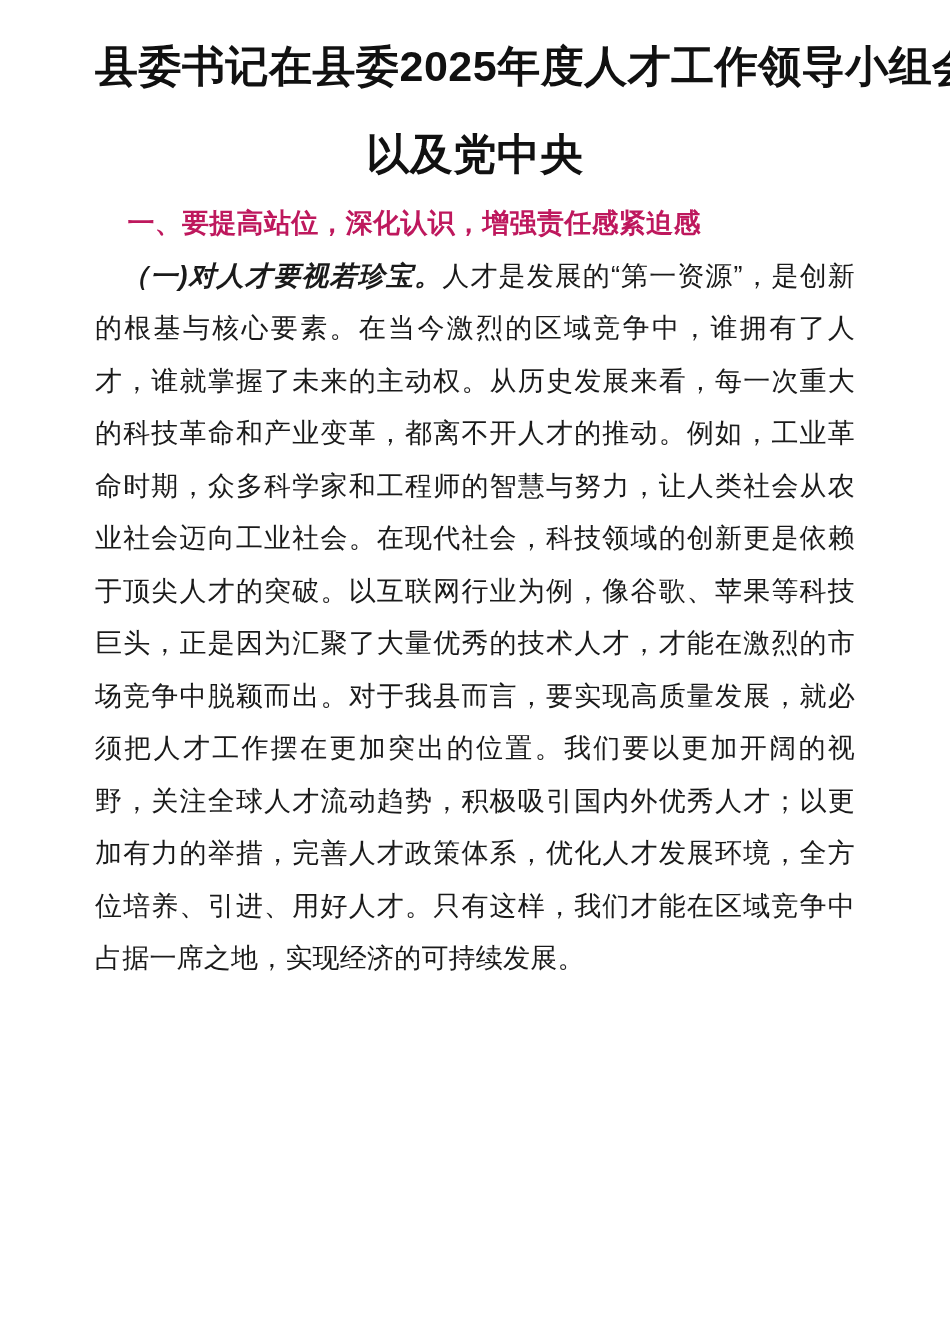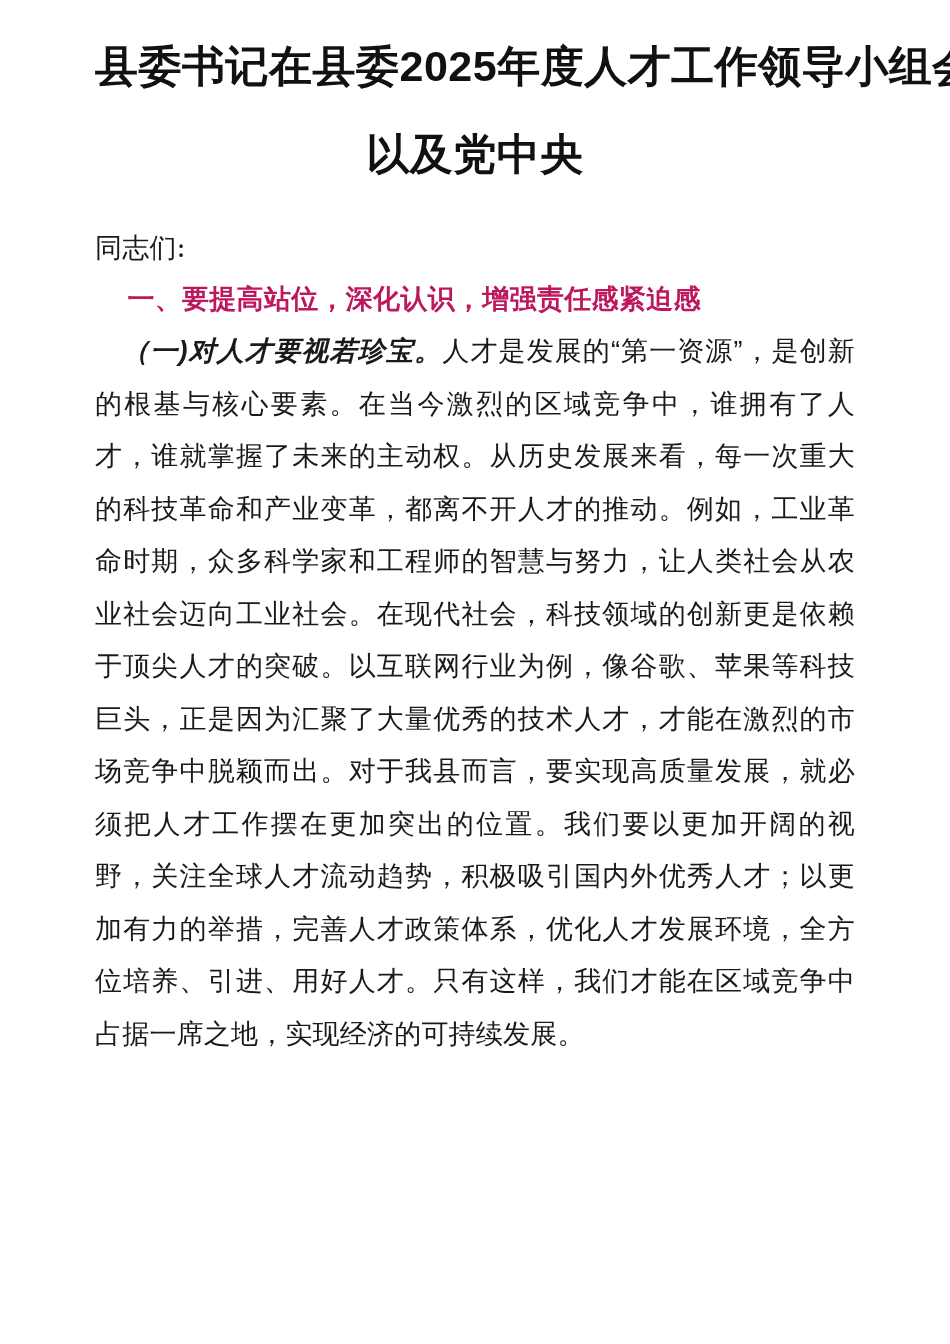--- a/index.html
+++ b/index.html
@@ -102,21 +102,20 @@
 <body>
 
 <div class="page">
   <div class="doc-body">
 
     <h1 class="doc-title">
       <span class="t-line line1">县委书记在县委2025年度人才工作领导小组会</span>
       <span class="t-line line2">以及党中央</span>
     </h1>
 
-    <p class="para salutation">同志们:</p>
 
 
     <p class="heading-l1">一、要提高站位，深化认识，增强责任感紧迫感</p>
 
     <p class="para indent1"><span class="lead-bold">（一)对人才要视若珍宝。</span><span class="seg">人才是发展的“第一资源”，是创新的根基与核心要素。在当今激烈的区域竞争中，谁拥有了人才，谁就掌握了未来的主动权。从历史发展来看，每一次重大的科技革命和产业变革，都离不开人才的推动。例如，工业革命时期，众多科学家和工程师的智慧与努力，让人类社会从农业社会迈向工业社会。在现代社会，科技领域的创新更是依赖于顶尖人才的突破。以互联网行业为例，像谷歌、苹果等科技巨头，正是因为汇聚了大量优秀的技术人才，才能在激烈的市场竞争中脱颖而出。对于我县而言，要实现高质量发展，就必须把人才工作摆在更加突出的位置。我们要以更加开阔的视野，关注全球人才流动趋势，积极吸引国内外优秀人才；以更加有力的举措，完善人才政策体系，优化人才发展环境，全方位培养、引进、用好人才。只有这样，我们才能在区域竞争中占据一席之地，实现经济的可持续发展。</span></p>
 
   </div>
 </div>
 
 </body></html>

